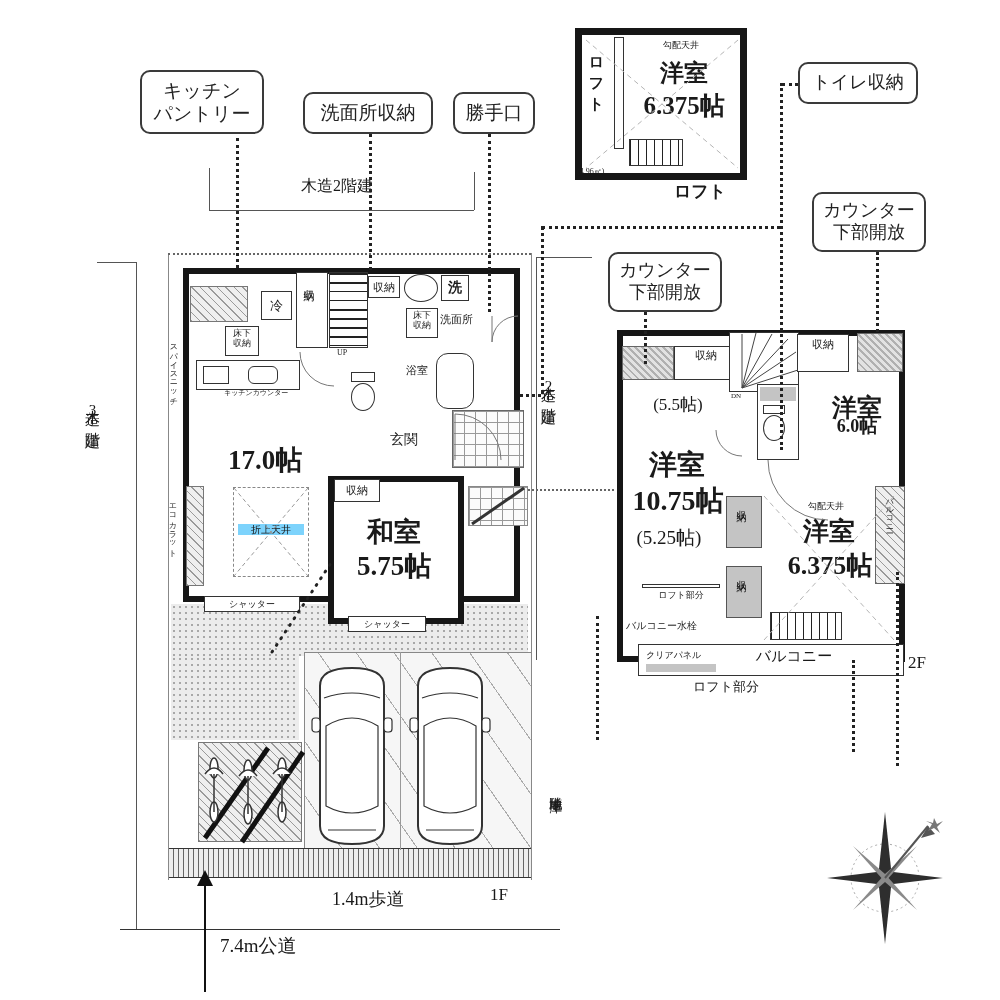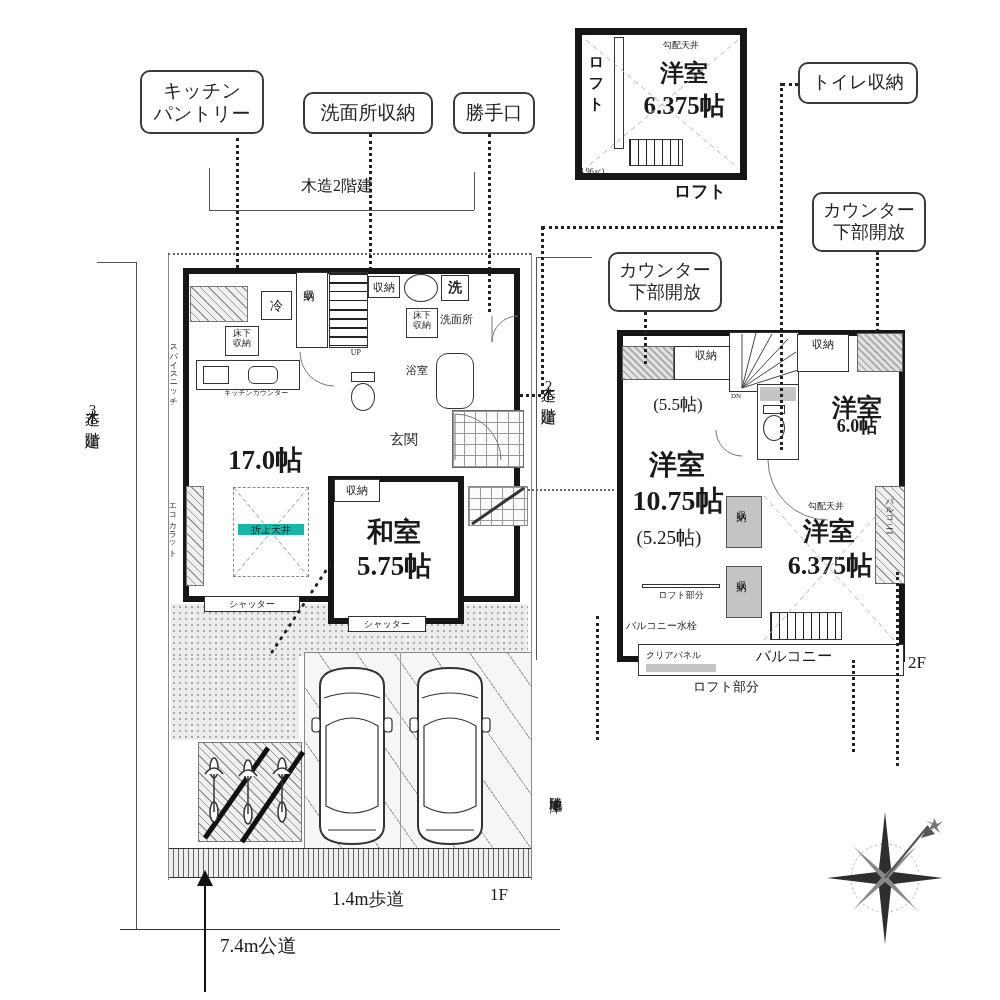--- a/index.html
+++ b/index.html
@@ -93,21 +93,21 @@
   <div class="solv" style="left:370px;top:270px;height:80px;border-color:#222;"></div>
   <div class="solv" style="left:418px;top:350px;height:76px;border-color:#222;"></div>
   <div class="solh" style="left:328px;top:426px;width:190px;border-color:#222;"></div>
   <div class="solv" style="left:396px;top:350px;height:76px;border-color:#222;"></div>
 
   <div class="abs hatch" style="left:190px;top:286px;width:58px;height:36px;z-index:8;border:1px solid #777;"></div>
   <div class="thin ctr" style="left:261px;top:291px;width:31px;height:29px;font-size:13px;line-height:27px;">冷</div>
   <div class="thin" style="left:296px;top:272px;width:32px;height:76px;"></div>
   <div class="txt vtxt" style="left:303px;top:280px;height:60px;font-size:11px;z-index:9;">収納</div>
   <div class="thin stairsH" style="left:329px;top:272px;width:39px;height:76px;"></div>
-  <div class="txt" style="left:337px;top:349px;width:24px;font-size:8px;text-align:right;">UP</div>
+  <div class="txt" style="left:337px;top:349px;width:24px;font-size:8px;">UP</div>
   <div class="thin ctr" style="left:196px;top:360px;width:104px;height:30px;"></div>
   <div class="thin" style="left:203px;top:366px;width:26px;height:18px;"></div>
   <div class="thin" style="left:248px;top:366px;width:30px;height:18px;border-radius:6px;"></div>
   <div class="txt" style="left:224px;top:390px;width:76px;font-size:7px;z-index:9;">キッチンカウンター</div>
   <div class="thin ctr" style="left:225px;top:326px;width:34px;height:30px;font-size:9px;line-height:1.15;white-space:pre-line;padding-top:1px;">床下
 収納</div>
   <div class="txt vtxt" style="left:168px;top:338px;height:86px;font-size:8px;letter-spacing:0;">スパイスニッチ</div>
 
   <div class="thin ctr" style="left:368px;top:276px;width:32px;height:22px;font-size:11px;line-height:20px;">収納</div>
   <div class="thin" style="left:404px;top:274px;width:34px;height:28px;border-radius:50%;"></div>
@@ -120,21 +120,21 @@
   <div class="txt" style="left:400px;top:364px;width:34px;font-size:11px;z-index:9;text-align:center;">浴室</div>
   <div class="thin" style="left:351px;top:372px;width:24px;height:10px;"></div>
   <div class="thin" style="left:351px;top:383px;width:24px;height:28px;border-radius:50%;"></div>
 
   <div class="txt" style="left:390px;top:432px;width:48px;font-size:14px;z-index:9;">玄関</div>
   <div class="abs gridtile" style="left:452px;top:410px;width:72px;height:58px;z-index:7;border:1px solid #666;"></div>
   <div class="abs gridtile" style="left:468px;top:486px;width:60px;height:40px;z-index:6;border:1px solid #888;"></div>
 
   <div class="txt ctr" style="left:198px;top:446px;width:134px;font-size:27px;font-weight:bold;">17.0帖</div>
   <div class="abs" style="left:233px;top:487px;width:76px;height:90px;border:1px dashed #888;z-index:7;"></div>
-  <div class="txt ctr" style="left:238px;top:524px;width:66px;font-size:10px;z-index:9;background:#14b8a6;">折上天井</div>
+  <div class="txt ctr" style="left:238px;top:524px;width:66px;font-size:10px;z-index:9;background:#7dd3fc;">折上天井</div>
   <div class="abs hatch" style="left:186px;top:486px;width:18px;height:100px;z-index:7;border:1px solid #777;"></div>
   <div class="txt vtxt" style="left:167px;top:498px;height:80px;font-size:8px;letter-spacing:0;">エコカラット</div>
 
   <div class="thin ctr" style="left:334px;top:479px;width:46px;height:23px;font-size:11px;line-height:21px;">収納</div>
   <div class="txt ctr" style="left:348px;top:518px;width:92px;font-size:27px;font-weight:bold;">和室</div>
   <div class="txt ctr" style="left:340px;top:552px;width:108px;font-size:27px;font-weight:bold;">5.75帖</div>
 
   <div class="thin ctr" style="left:204px;top:596px;width:96px;height:16px;font-size:9px;line-height:14px;z-index:10;">シャッター</div>
   <div class="thin ctr" style="left:348px;top:616px;width:78px;height:16px;font-size:9px;line-height:14px;z-index:10;">シャッター</div>
 

